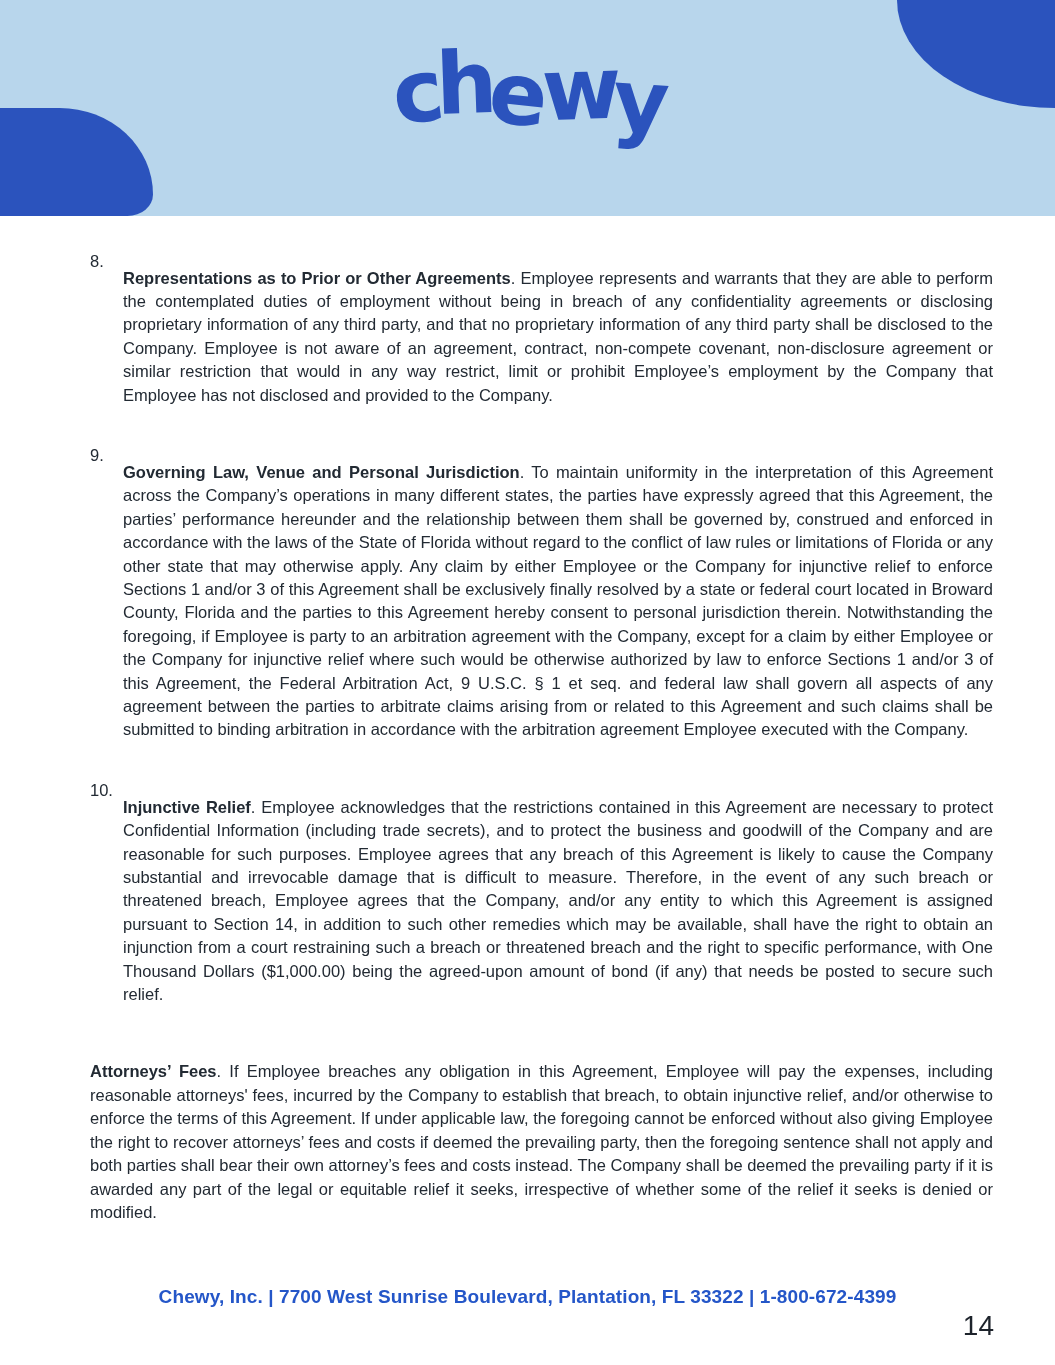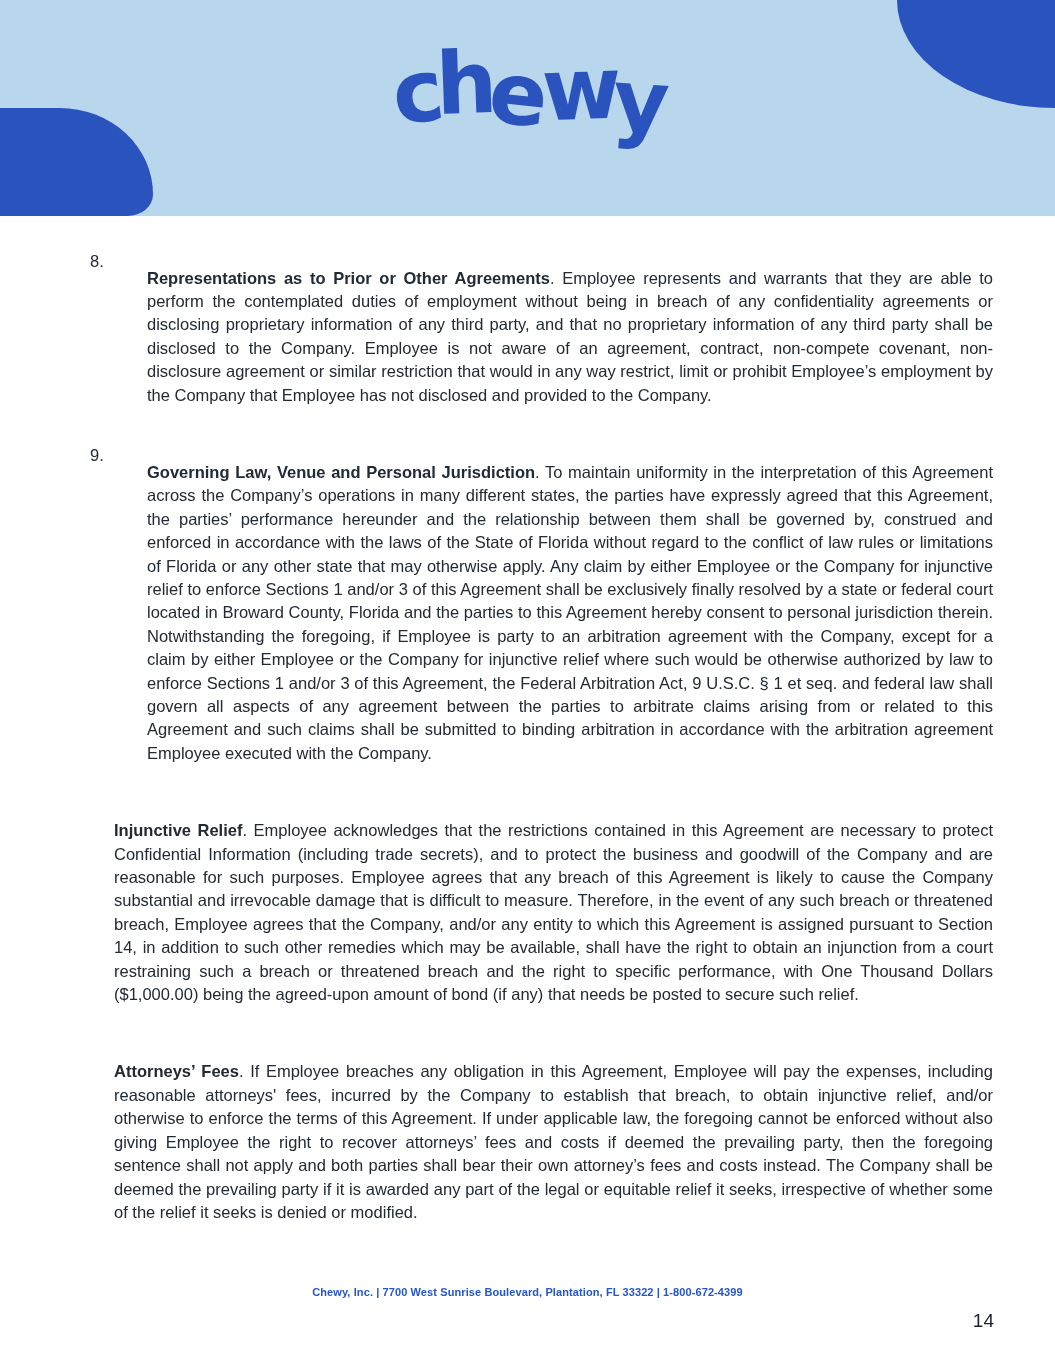--- a/index.html
+++ b/index.html
@@ -59,38 +59,37 @@
     font-size:16.5px;
     line-height:23.4px;
   }
   .item .num{
     flex:0 0 33px;
     width:33px;
   }
   .item .text{
     flex:1;
     text-align:justify;
-    margin-left:24px;
   }
   .item .title{
     font-weight:bold;
   }
 
   
   .footer-line{
     position:absolute;top:1286px;left:0;width:100%;
     text-align:center;
     font-weight:bold;
-    font-size:11px;
+    font-size:19px;
     color:var(--footer-blue);
     letter-spacing:0.1px;
   }
   .page-number{
     position:absolute;top:1310px;right:61px;
-    font-size:19px;
+    font-size:28px;
     color:#1d232b;
   }
 </style>
 </head>
 <body>
 
 <div class="header-band">
   <div class="blob-tr"></div>
   <div class="blob-bl"></div>
   <div class="logo" aria-label="chewy">
@@ -104,20 +103,21 @@
     <div class="num">8.</div>
     <p class="text"><span class="title">Representations as to Prior or Other Agreements</span><span>. Employee represents and warrants that they are able to perform the contemplated duties of employment without being in breach of any confidentiality agreements or disclosing proprietary information of any third party, and that no proprietary information of any third party shall be disclosed to the Company. Employee is not aware of an agreement, contract, non-compete covenant, non-disclosure agreement or similar restriction that would in any way restrict, limit or prohibit Employee’s employment by the Company that Employee has not disclosed and provided to the Company.</span></p>
   </div>
 
   <div class="item">
     <div class="num">9.</div>
     <p class="text"><span class="title">Governing Law, Venue and Personal Jurisdiction</span><span>. To maintain uniformity in the interpretation of this Agreement across the Company’s operations in many different states, the parties have expressly agreed that this Agreement, the parties’ performance hereunder and the relationship between them shall be governed by, construed and enforced in accordance with the laws of the State of Florida without regard to the conflict of law rules or limitations of Florida or any other state that may otherwise apply. Any claim by either Employee or the Company for injunctive relief to enforce Sections 1 and/or 3 of this Agreement shall be exclusively finally resolved by a state or federal court located in Broward County, Florida and the parties to this Agreement hereby consent to personal jurisdiction therein. Notwithstanding the foregoing, if Employee is party to an arbitration agreement with the Company, except for a claim by either Employee or the Company for injunctive relief where such would be otherwise authorized by law to enforce Sections 1 and/or 3 of this Agreement, the Federal Arbitration Act, 9 U.S.C. § 1 et seq. and federal law shall govern all aspects of any agreement between the parties to arbitrate claims arising from or related to this Agreement and such claims shall be submitted to binding arbitration in accordance with the arbitration agreement Employee executed with the Company.</span></p>
   </div>
 
   <div class="item">
+    <div class="num">10.</div>
     <p class="text"><span class="title">Injunctive Relief</span><span>. Employee acknowledges that the restrictions contained in this Agreement are necessary to protect Confidential Information (including trade secrets), and to protect the business and goodwill of the Company and are reasonable for such purposes. Employee agrees that any breach of this Agreement is likely to cause the Company substantial and irrevocable damage that is difficult to measure. Therefore, in the event of any such breach or threatened breach, Employee agrees that the Company, and/or any entity to which this Agreement is assigned pursuant to Section 14, in addition to such other remedies which may be available, shall have the right to obtain an injunction from a court restraining such a breach or threatened breach and the right to specific performance, with One Thousand Dollars ($1,000.00) being the agreed-upon amount of bond (if any) that needs be posted to secure such relief.</span></p>
   </div>
 
   <div class="item">
     <p class="text"><span class="title">Attorneys’ Fees</span><span>. If Employee breaches any obligation in this Agreement, Employee will pay the expenses, including reasonable attorneys' fees, incurred by the Company to establish that breach, to obtain injunctive relief, and/or otherwise to enforce the terms of this Agreement. If under applicable law, the foregoing cannot be enforced without also giving Employee the right to recover attorneys’ fees and costs if deemed the prevailing party, then the foregoing sentence shall not apply and both parties shall bear their own attorney’s fees and costs instead. The Company shall be deemed the prevailing party if it is awarded any part of the legal or equitable relief it seeks, irrespective of whether some of the relief it seeks is denied or modified.</span></p>
   </div>
 
 </div>
 
 <div class="footer-line">Chewy, Inc. | 7700 West Sunrise Boulevard, Plantation, FL 33322 | 1-800-672-4399</div>

